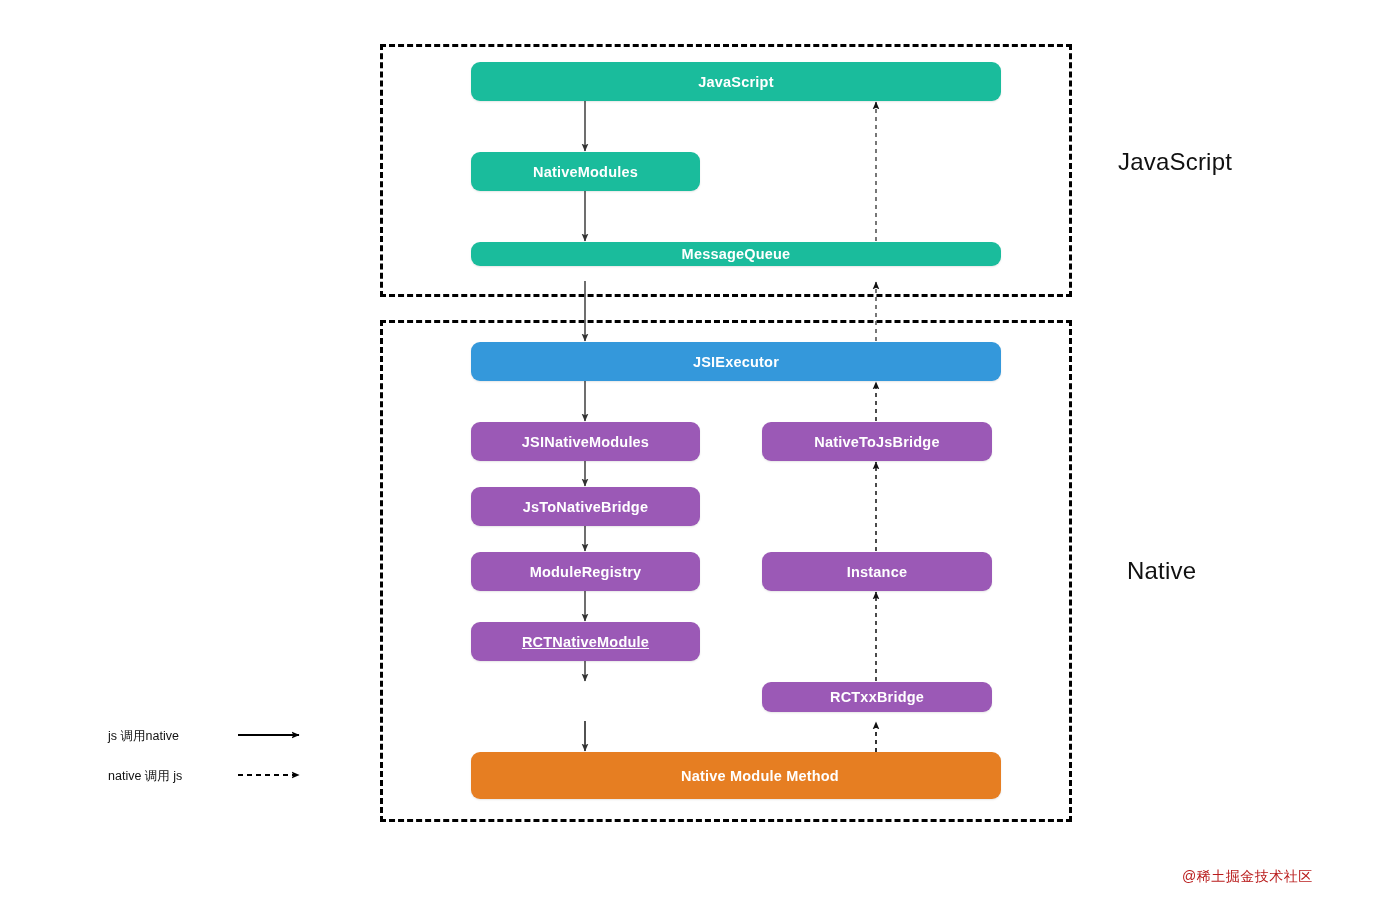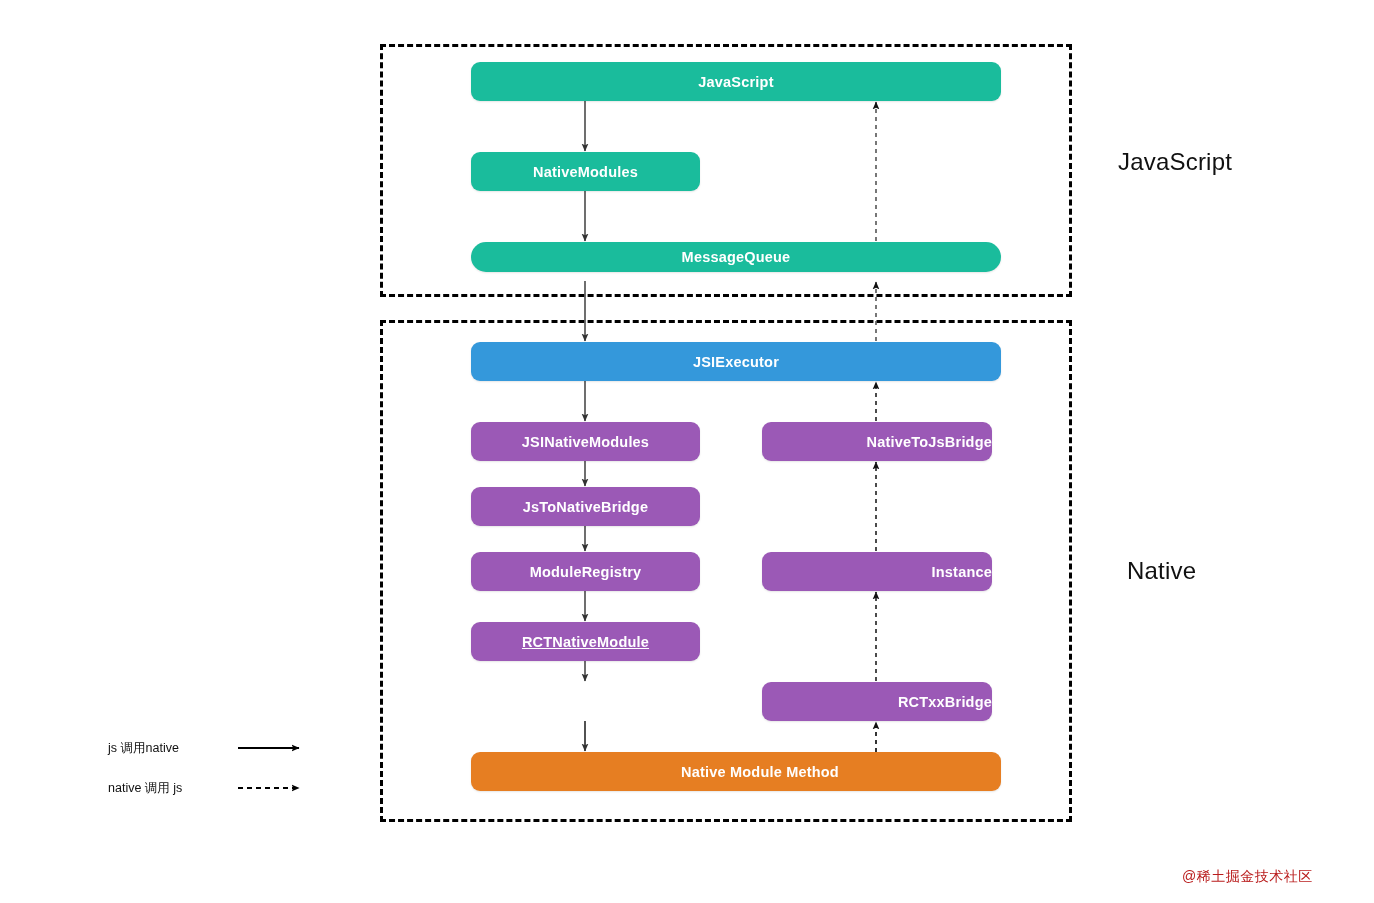--- a/index.html
+++ b/index.html
@@ -50,21 +50,21 @@
     justify-content: center;
     color: #ffffff;
     font-size: 14.5px;
     font-weight: 700;
     letter-spacing: .2px;
     text-align: center;
     box-shadow: 0 1px 2px rgba(0,0,0,0.10);
   }
   .node.wide  { left: 471px; width: 530px; }
   .node.left  { left: 471px; width: 229px; }
-  .node.right { left: 762px; width: 230px; justify-content: flex-end; }
+  .node.right { left: 762px; width: 230px; }
 
   .n-teal   { background: #1ABC9C; }
   .n-blue   { background: #3498DB; }
   .n-purple { background: #9B59B6; }
   .n-orange { background: #E67E22; }
 
   
   .conn {
     position: absolute;
     pointer-events: none;
@@ -75,21 +75,21 @@
   #legend {
     position: absolute;
     left: 108px;
     top: 728px;
     width: 210px;
   }
   .legend-row {
     position: relative;
     height: 40px;
     display: flex;
-    align-items: center;
+    align-items: flex-start;
   }
   .legend-text {
     font-size: 12.5px;
     color: #111111;
     white-space: nowrap;
     width: 130px;
   }
   .legend-art {
     position: relative;
     width: 70px;
@@ -163,21 +163,21 @@
   </div>
 
   <div class="node wide n-teal" style="top:62px; height:39px;">
     <span>JavaScript</span>
   </div>
 
   <div class="node left n-teal" style="top:152px; height:39px;">
     <span>NativeModules</span>
   </div>
 
-  <div class="node wide n-teal" style="top:242px; height:30px;border-radius:15px;">
+  <div class="node wide n-teal" style="top:242px; height:24px;">
     <span>MessageQueue</span>
   </div>
 
   <div class="node wide n-blue" style="top:342px; height:39px;">
     <span>JSIExecutor</span>
   </div>
 
   <div class="node left n-purple" style="top:422px; height:39px;">
     <span>JSINativeModules</span>
   </div>
@@ -193,25 +193,25 @@
     <span>ModuleRegistry</span>
   </div>
   <div class="node right n-purple" style="top:552px; height:39px;">
     <span>Instance</span>
   </div>
 
   <div class="node left n-purple" style="top:622px; height:39px;text-decoration:underline;">
     <span>RCTNativeModule</span>
   </div>
 
-  <div class="node right n-purple" style="top:682px; height:39px;">
+  <div class="node right n-purple" style="top:682px; height:30px;">
     <span>RCTxxBridge</span>
   </div>
 
-  <div class="node wide n-orange" style="top:752px; height:39px;padding-left:48px;">
+  <div class="node wide n-orange" style="top:752px; height:47px;padding-left:48px;">
     <span>Native Module Method</span>
   </div>
 
   <div id="legend">
 
     <div class="legend-row">
       <div class="legend-text">js 调用native</div>
       <div class="legend-art">
         <svg width="70" height="14" viewBox="0 0 70 14">
           <defs>

